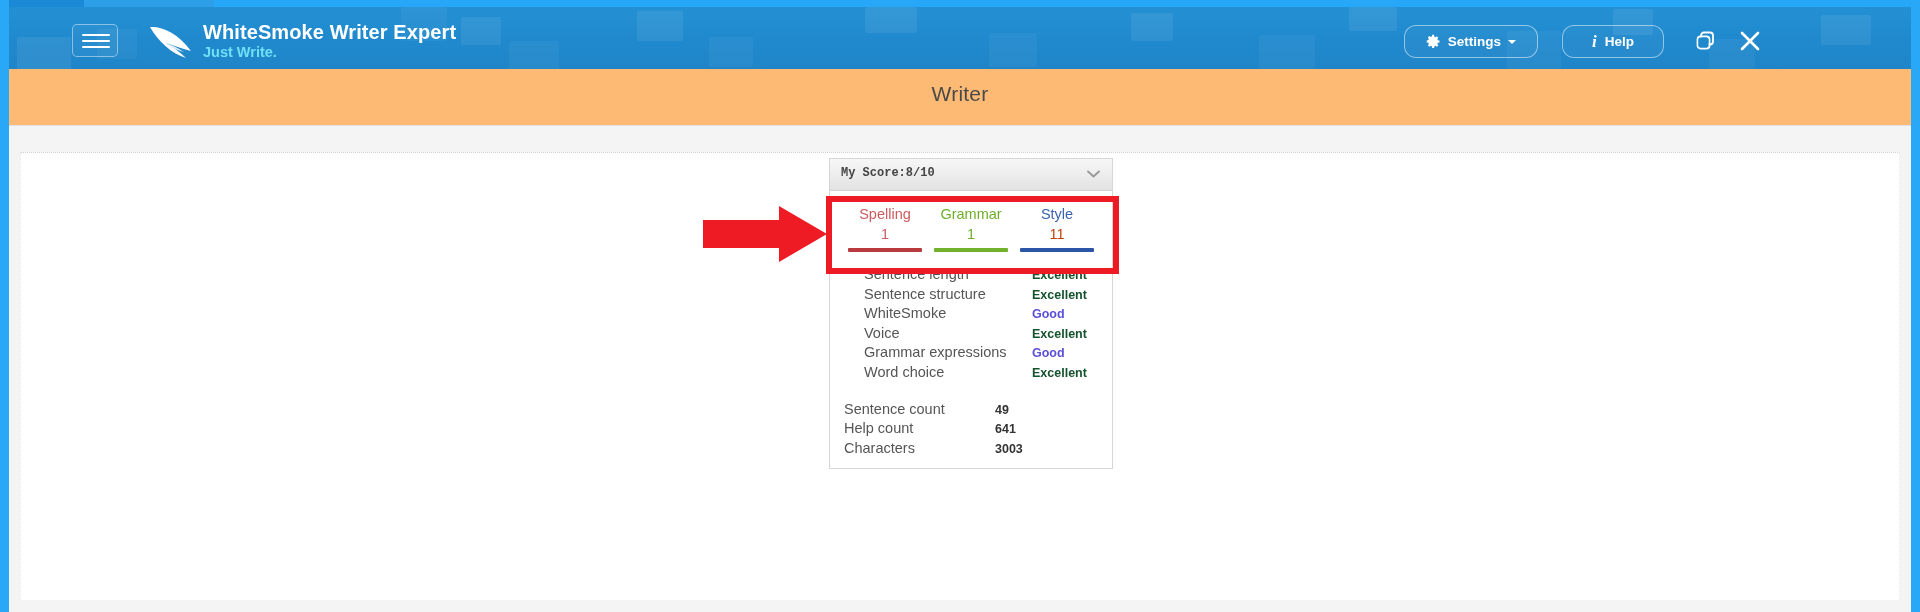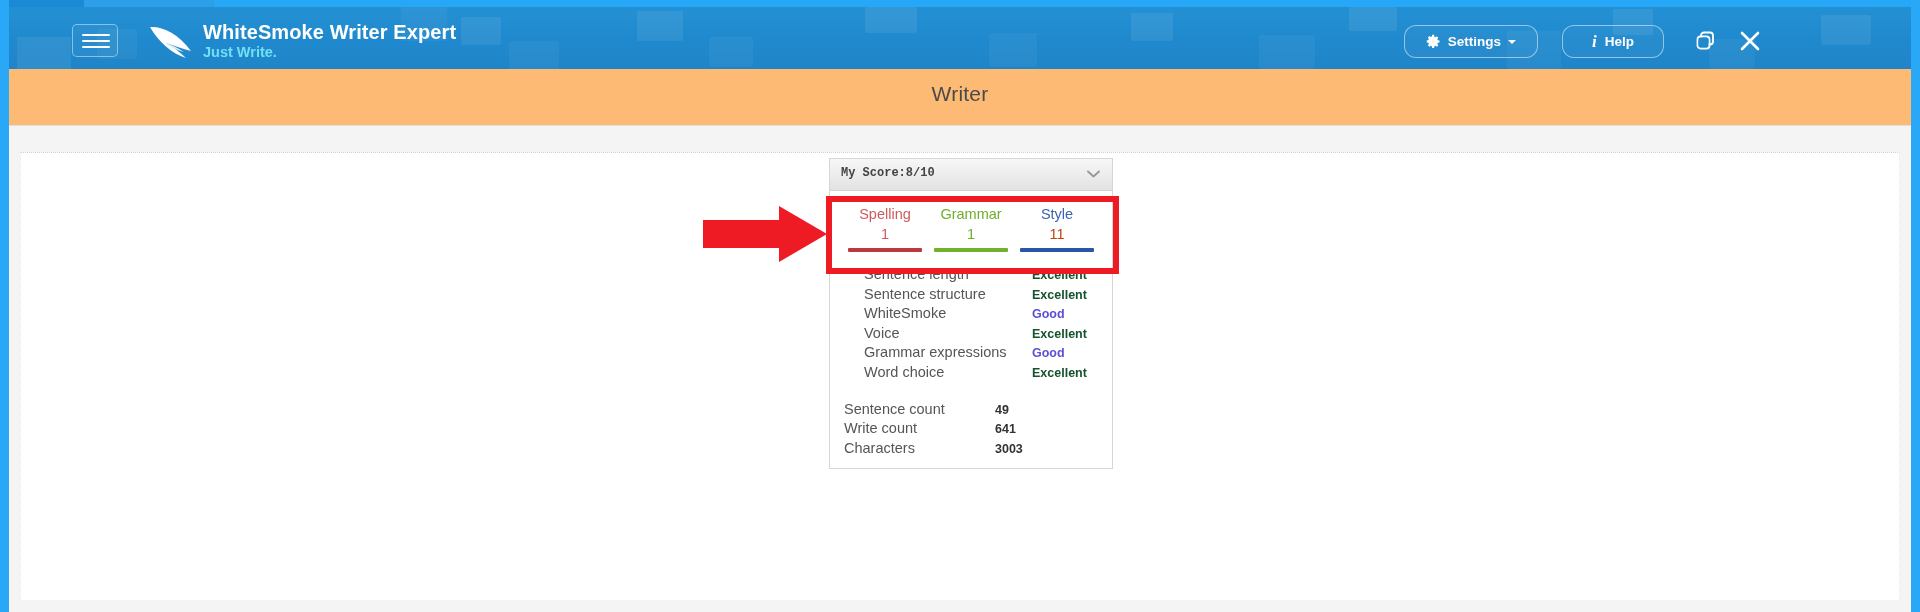--- a/index.html
+++ b/index.html
@@ -503,21 +503,21 @@
           <span class="metric-value excellent">Excellent</span>
         </div>
       </div>
 
       <div id="score-counts">
         <div class="count-row">
           <span class="count-label">Sentence count</span>
           <span class="count-value">49</span>
         </div>
         <div class="count-row">
-          <span class="count-label">Write count</span>
+          <span class="count-label">Help count</span>
           <span class="count-value">641</span>
         </div>
         <div class="count-row">
           <span class="count-label">Characters</span>
           <span class="count-value">3003</span>
         </div>
       </div>
 
     </div>
   </div>

